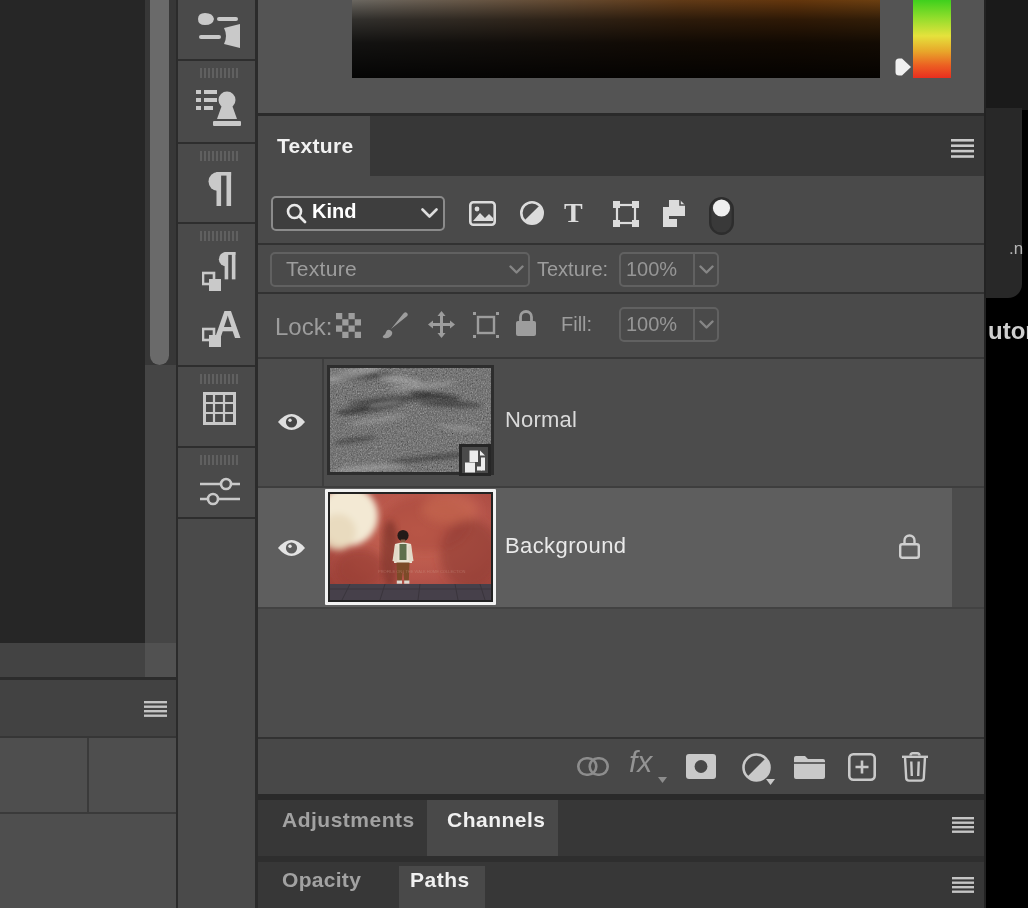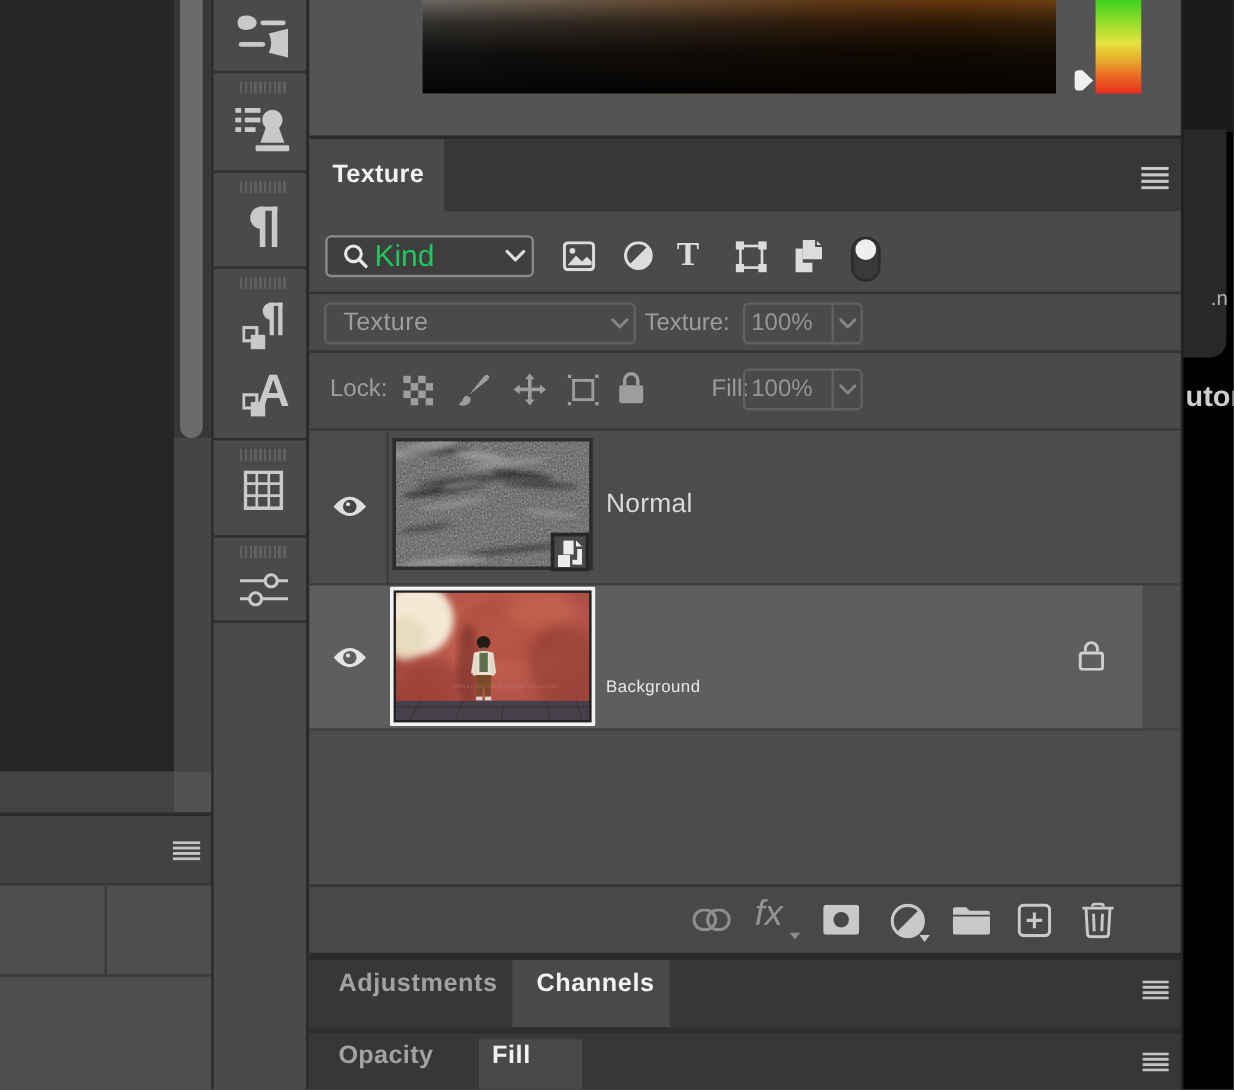--- a/index.html
+++ b/index.html
@@ -142,21 +142,21 @@
       <rect y="10.8" width="23" height="2.6"></rect>
       <rect y="16.2" width="23" height="2.6"></rect>
     </g>
 </svg>
 
 <div class="abs" style="left:271px;top:196px;width:174px;height:35px;border:2px solid #8b8b8b;border-radius:5px;background:#3e3e3e;box-sizing:border-box;"></div>
 <svg style="left:286px;top:203px;" width="21" height="21" viewBox="0 0 21 21">
  <circle cx="8.5" cy="8.5" r="6.5" fill="none" stroke="#e8e8e8" stroke-width="2.6"></circle>
  <path d="M13.5 13.5 L19 19" stroke="#e8e8e8" stroke-width="2.8" stroke-linecap="round"></path>
 </svg>
-<div class="txt" style="left:312px;top:200px;font-size:25px;font-weight:normal;color:#22c55e;">Kind</div>
+<div class="txt" style="left:312px;top:200px;font-size:20px;font-weight:bold;color:#ffffff;">Kind</div>
 <svg style="left:421px;top:208px;" width="17" height="11" viewBox="0 0 17 11">
  <path d="M1.5 1.5 L8.5 8.5 L15.5 1.5" fill="none" stroke="#dddddd" stroke-width="2.6" stroke-linecap="round" stroke-linejoin="round"></path>
 </svg>
 
 <svg style="left:469px;top:201px;" width="27" height="25" viewBox="0 0 27 25">
  <rect x="1.3" y="1.3" width="24.4" height="22.4" rx="3" fill="none" stroke="#dcdcdc" stroke-width="2.6"></rect>
  <circle cx="8" cy="8" r="2.4" fill="#dcdcdc"></circle>
  <path d="M4 20 L11 12 L16 17 L20 13 L24 17 L24 20 Z" fill="#dcdcdc"></path>
 </svg>
 <svg style="left:520px;top:201px;" width="24" height="24" viewBox="0 0 24 24">
@@ -193,21 +193,21 @@
 </svg>
 <div class="txt" style="left:537px;top:258px;font-size:20px;color:#9d9d9d;">Texture:</div>
 <div class="abs" style="left:619px;top:252px;width:100px;height:35px;border:2px solid #616161;border-radius:5px;box-sizing:border-box;"></div>
 <div class="abs" style="left:693px;top:252px;width:2px;height:35px;background:#616161;"></div>
 <div class="txt" style="left:626px;top:258px;font-size:20px;color:#969696;">100%</div>
 <svg style="left:699px;top:265px;" width="15" height="10" viewBox="0 0 15 10">
  <path d="M1.5 1.5 L7.5 7.5 L13.5 1.5" fill="none" stroke="#868686" stroke-width="2.4" stroke-linecap="round" stroke-linejoin="round"></path>
 </svg>
 <div class="abs" style="left:258px;top:292px;width:728px;height:2px;background:#323232;"></div>
 
-<div class="txt" style="left:275px;top:313px;font-size:20px;color:#9d9d9d;">Lock:</div>
+<div class="txt" style="left:275px;top:313px;font-size:24px;color:#9d9d9d;">Lock:</div>
 <svg style="left:336px;top:313px;" width="25" height="25" viewBox="0 0 25 25">
  <g fill="#9d9d9d">
   <rect x="0" y="0" width="6.25" height="6.25"></rect>
       <rect x="12.5" y="0" width="6.25" height="6.25"></rect>
   <rect x="6.25" y="6.25" width="6.25" height="6.25"></rect>
       <rect x="18.75" y="6.25" width="6.25" height="6.25"></rect>
   <rect x="0" y="12.5" width="6.25" height="6.25"></rect>
       <rect x="12.5" y="12.5" width="6.25" height="6.25"></rect>
   <rect x="6.25" y="18.75" width="6.25" height="6.25"></rect>
       <rect x="18.75" y="18.75" width="6.25" height="6.25"></rect>
@@ -235,21 +235,21 @@
   <rect x="0" y="0" width="3" height="3"></rect>
       <rect x="23" y="0" width="3" height="3"></rect>
   <rect x="0" y="23" width="3" height="3"></rect>
       <rect x="23" y="23" width="3" height="3"></rect>
  </g>
 </svg>
 <svg style="left:515px;top:310px;" width="22" height="28" viewBox="0 0 22 28">
  <path d="M5.5 11 L5.5 7 A5.5 5.5 0 0 1 16.5 7 L16.5 11" fill="none" stroke="#9d9d9d" stroke-width="2.8"></path>
  <rect x="1" y="11" width="20" height="15" rx="2" fill="#9d9d9d"></rect>
 </svg>
-<div class="txt" style="left:593px;top:313px;font-size:20px;color:#9d9d9d;">Fill:</div>
+<div class="txt" style="left:561px;top:313px;font-size:20px;color:#9d9d9d;">Fill:</div>
 <div class="abs" style="left:619px;top:307px;width:100px;height:35px;border:2px solid #616161;border-radius:5px;box-sizing:border-box;"></div>
 <div class="abs" style="left:693px;top:307px;width:2px;height:35px;background:#616161;"></div>
 <div class="txt" style="left:626px;top:313px;font-size:20px;color:#969696;">100%</div>
 <svg style="left:699px;top:320px;" width="15" height="10" viewBox="0 0 15 10">
  <path d="M1.5 1.5 L7.5 7.5 L13.5 1.5" fill="none" stroke="#868686" stroke-width="2.4" stroke-linecap="round" stroke-linejoin="round"></path>
 </svg>
 <div class="abs" style="left:258px;top:357px;width:728px;height:2px;background:#383838;"></div>
 
 <div class="abs" style="left:258px;top:359px;width:728px;height:378px;background:#4c4c4c;"></div>
 <div class="abs" style="left:322px;top:359px;width:2px;height:250px;background:#3e3e3e;"></div>
@@ -360,21 +360,21 @@
   <path d="M66.5 68.5 L79.5 68.5 L78.8 87 L74.3 87 L73 76 L71.7 87 L67.2 87 Z" fill="#7c4a28"></path>
   <rect x="66.8" y="86.5" width="5.2" height="3.2" fill="#ddd8cf"></rect>
   <rect x="74.2" y="86.5" width="5.2" height="3.2" fill="#ddd8cf"></rect>
  </g>
  <rect y="90" width="161" height="16" fill="#46404a"></rect>
  <g stroke="#3a343c" stroke-width="1">
   <path d="M0 95 H161 M20 90 L12 106 M55 90 L50 106 M90 90 L88 106 M125 90 L128 106 M150 90 L155 106"></path>
  </g>
  <text x="48" y="79" font-size="4" fill="#cfa08e" opacity="0.38" font-family="Liberation Sans">PROFILE ON | THE WALK HOME COLLECTION</text>
 </svg>
-<div class="txt" style="left:505px;top:564px;font-size:14px;color:#e9e9e9;letter-spacing:0.4px;text-align:right;">Background</div>
+<div class="txt" style="left:505px;top:533px;font-size:22px;color:#e9e9e9;letter-spacing:0.4px;text-align:right;">Background</div>
 <svg style="left:898px;top:534px;" width="23" height="25" viewBox="0 0 23 25">
  <path d="M6.5 9 L6.5 6.5 A5 5 0 0 1 16.5 6.5 L16.5 9" fill="none" stroke="#cfcfcf" stroke-width="2.4"></path>
  <rect x="2.2" y="10.2" width="18.6" height="13.6" rx="2" fill="none" stroke="#cfcfcf" stroke-width="2.4"></rect>
 </svg>
 <div class="abs" style="left:258px;top:607px;width:728px;height:2px;background:#424242;"></div>
 
 <div class="abs" style="left:258px;top:737px;width:728px;height:2px;background:#323232;"></div>
 <div class="abs" style="left:258px;top:739px;width:728px;height:55px;background:#484848;"></div>
 
 <svg style="left:577px;top:757px;" width="32" height="19" viewBox="0 0 32 19">
@@ -431,21 +431,21 @@
       <rect y="4.5" width="22" height="2.4"></rect>
       <rect y="9" width="22" height="2.4"></rect>
       <rect y="13.5" width="22" height="2.4"></rect>
     </g>
 </svg>
 
 <div class="abs" style="left:258px;top:856px;width:728px;height:6px;background:#2e2e2e;"></div>
 <div class="abs" style="left:258px;top:862px;width:728px;height:46px;background:#373737;"></div>
 <div class="abs" style="left:399px;top:866px;width:86px;height:42px;background:#494949;"></div>
 <div class="txt" style="left:282px;top:868px;font-size:21px;font-weight:bold;color:#a2a2a2;letter-spacing:0.3px;">Opacity</div>
-<div class="txt" style="left:410px;top:868px;font-size:21px;font-weight:bold;color:#f1f1f1;letter-spacing:0.5px;">Fill</div>
+<div class="txt" style="left:410px;top:868px;font-size:21px;font-weight:bold;color:#f1f1f1;letter-spacing:0.5px;">Paths</div>
 <svg style="left:952px;top:877px;" width="22" height="16" viewBox="0 0 22 16">
  <g fill="#c4c4c4">
       <rect y="0" width="22" height="2.4"></rect>
       <rect y="4.5" width="22" height="2.4"></rect>
       <rect y="9" width="22" height="2.4"></rect>
       <rect y="13.5" width="22" height="2.4"></rect>
     </g>
 </svg>
 
 <div class="abs" style="left:984px;top:0;width:2px;height:908px;background:#232323;"></div>

